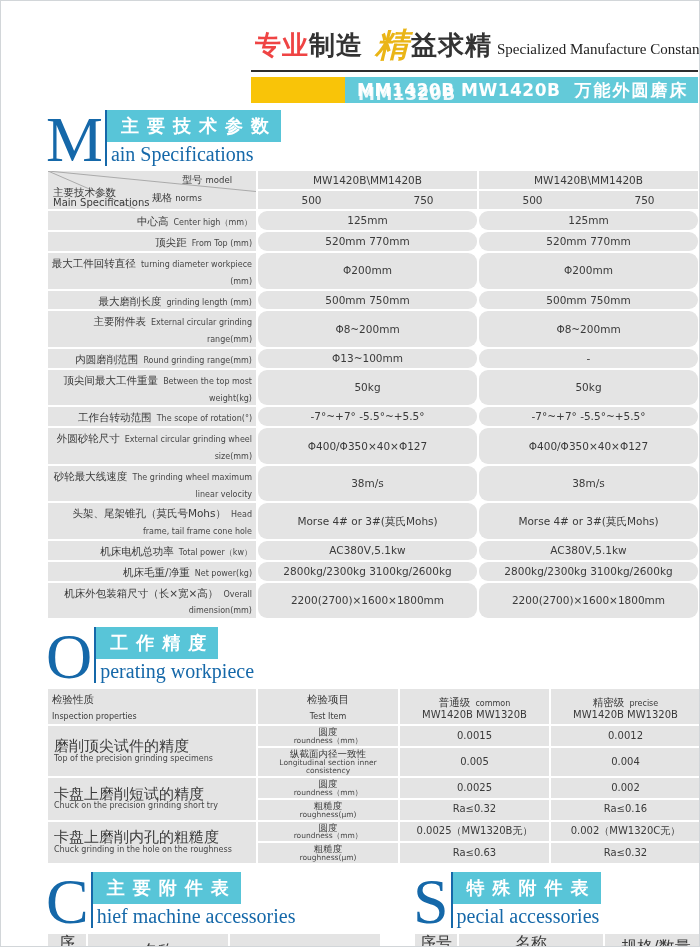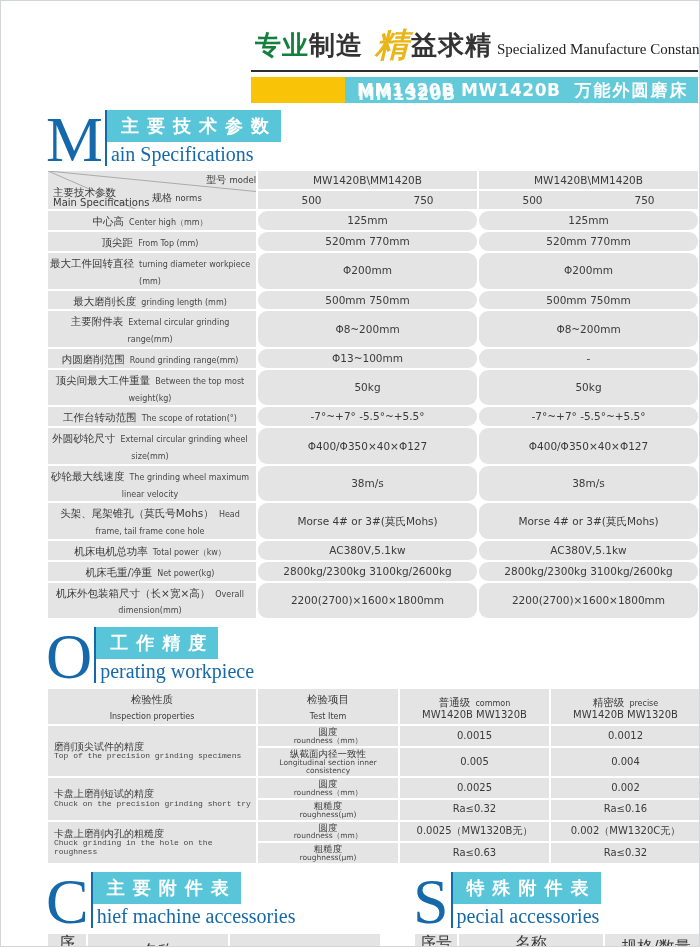--- a/index.html
+++ b/index.html
@@ -4,21 +4,21 @@
 <style>
   * { margin:0; padding:0; box-sizing:border-box; }
   body { background:#f2f2f2; font-family:"DejaVu Sans","Liberation Sans",sans-serif; }
   .page { position:relative; width:700px; height:947px; margin:0 auto; background:#ffffff;
           border:1px solid #d2d6d9; overflow:hidden; color:#3a3a3a; }
 
   
   .masthead { padding-top:20px; }
   .tagline { margin-left:254px; display:flex; align-items:baseline; white-space:nowrap; }
   .tl-cn { font-size:26px; font-weight:bold; color:#333; letter-spacing:1px; }
-  .tl-cyan { color:#15803d; }
+  .tl-cyan { color:#ef4444; }
   .tl-accent { font-family:"Liberation Serif","DejaVu Serif",serif; font-style:italic; font-weight:bold;
                font-size:33px; color:#eab516; margin:0 3px 0 12px; position:relative; top:2px; }
   .tl-en { font-family:"Liberation Serif","DejaVu Serif",serif; font-size:15px; color:#222; margin-left:5px; }
   .rule { margin:4px 0 0 250px; width:447px; height:2px; background:#2e2e2e; }
   .banner { margin:5px 0 0 250px; height:26px; display:flex; }
   .banner-yellow { width:94px; background:#f9c408; }
   .banner-cyan { width:353px; background:#63cad9; color:#fff; font-weight:bold;
                  display:flex; align-items:center; padding-left:12px; font-size:17px; }
   .models-stack { position:relative; display:inline-block; margin-right:14px; letter-spacing:0.5px; }
   .models-ghost { position:absolute; left:1px; top:4px; opacity:0.9; }
@@ -40,42 +40,42 @@
 
   
   .specs { width:654px; margin-left:45px; }
   .specs col.c1 { width:208px; } .specs col.c2, .specs col.c3 { width:219px; }
   .hrow td { height:18px; text-align:center; font-size:10.5px; }
   .sizes span { display:inline-block; }
   .sizes { text-align:center; }
   .sizes .s1 { margin-right:92px; }
   .corner { position:relative; padding:0; }
   .corner svg { position:absolute; left:0; top:0; width:100%; height:100%; }
-  .corner .model-lbl { position:absolute; top:2px; right:0; font-size:10px; }
+  .corner .model-lbl { position:absolute; top:2px; right:24px; font-size:10px; }
   .corner .norms-lbl { position:absolute; top:20px; left:104px; font-size:10px; }
   .corner .name-lbl { position:absolute; bottom:1px; left:5px; line-height:1.02; text-align:left; }
   .corner .name-lbl .cnl { font-size:10.5px; }
   .corner .name-lbl .enl { font-size:10px; }
   .corner .sub-en { font-size:8.5px; }
-  .lbl { text-align:center; padding-left:0; line-height:1.05;margin-left:20px; }
+  .lbl { text-align:right; padding-left:0; line-height:1.05;margin-left:20px; }
   .lbl .cn { font-size:10.5px; }
   .lbl .en { font-size:8px; color:#474747; }
   .val { text-align:center; font-size:10.5px; line-height:1.05;border-radius:9px; }
 
   
   .acc { width:654px; margin-left:45px; }
   .acc col.a1 { width:208px; } .acc col.a2 { width:140px; }
   .acc col.a3, .acc col.a4 { width:149px; }
   .acc td { text-align:center; line-height:1.05; }
   .acc .hc .cn { font-size:10.5px; } .acc .hc .en { font-size:8px; }
   .acc .hc .md { font-size:10px; display:block; }
-  .acc .hprop { text-align:center; }
+  .acc .hprop { text-align:left; }
   .acc .grp { text-align:left; padding-left:6px; }
-  .acc .grp .cn { font-size:10px; display:block; }
-  .acc .grp .en { font-size:8px; color:#474747; display:block;font-family:Liberation Mono, monospace; }
+  .acc .grp .cn { font-size:15px; display:block; }
+  .acc .grp .en { font-size:8px; color:#474747; display:block; }
   .acc .item .cn { font-size:9.5px; display:block; }
   .acc .item .en { font-size:7.5px; color:#474747; display:block; }
   .acc .av { font-size:10px; }
 
   
   .bottom { display:flex; align-items:flex-start; margin-left:0; }
   .bcol-l { width:402px; }
   .bcol-r { width:298px; }
   .mini { margin-left:45px; }
   .bcol-r .mini { margin-left:12px; }

